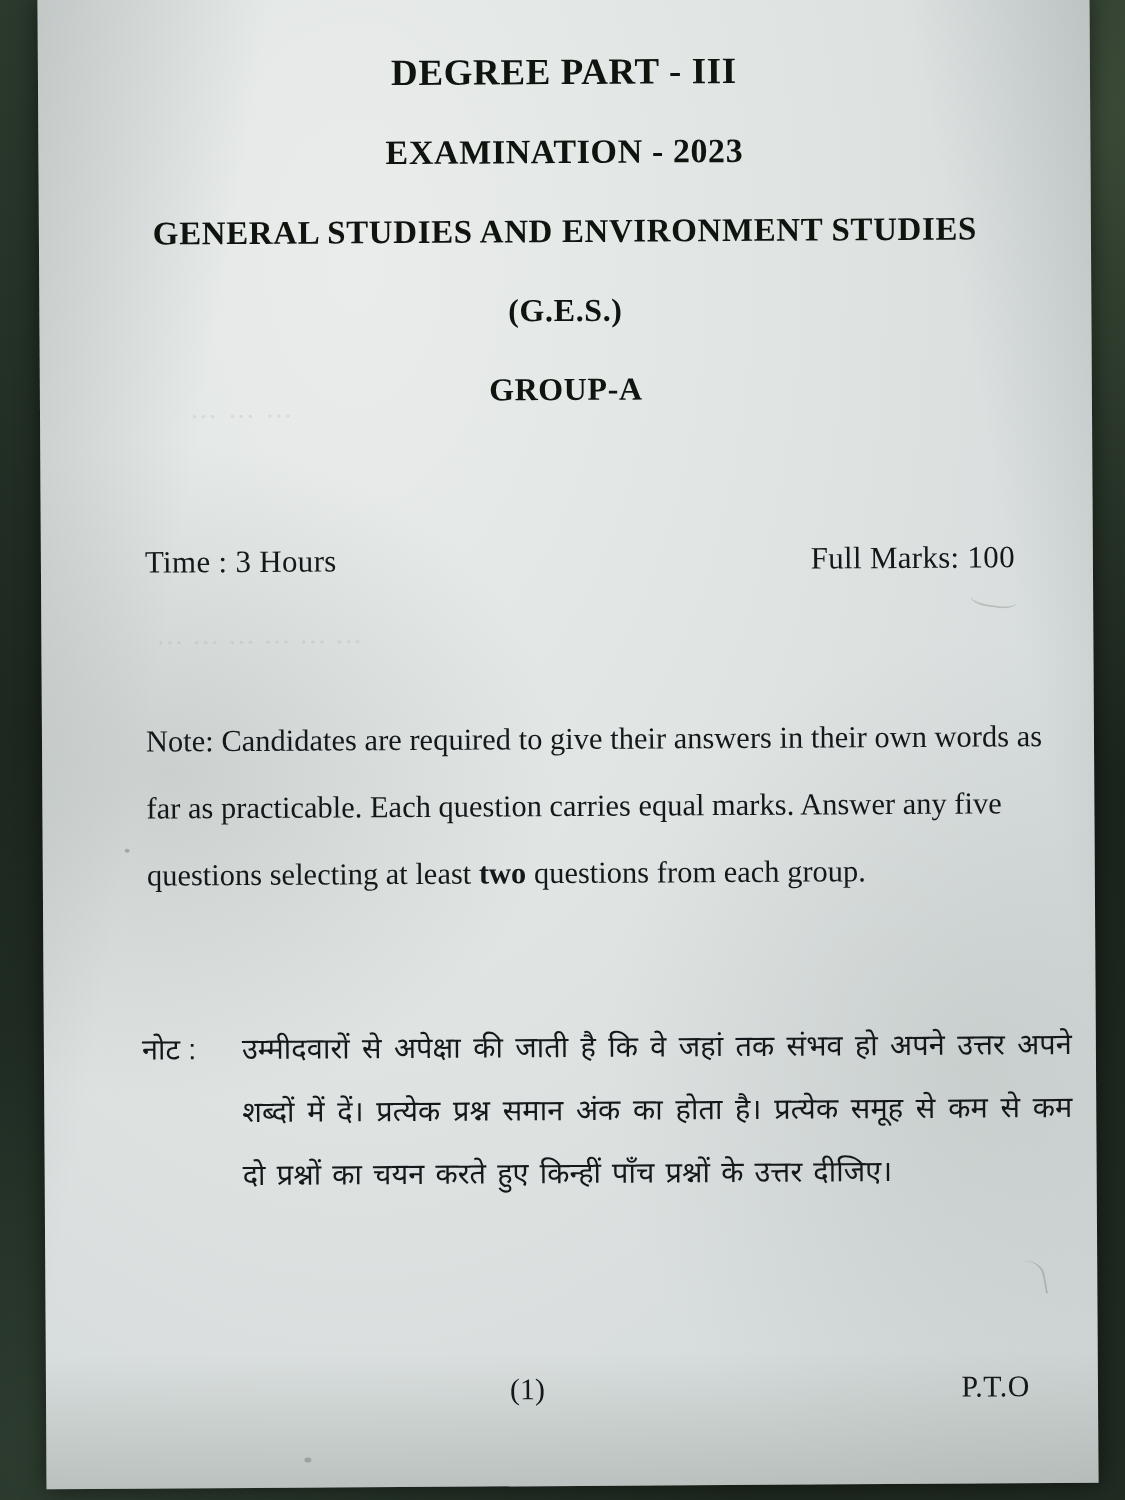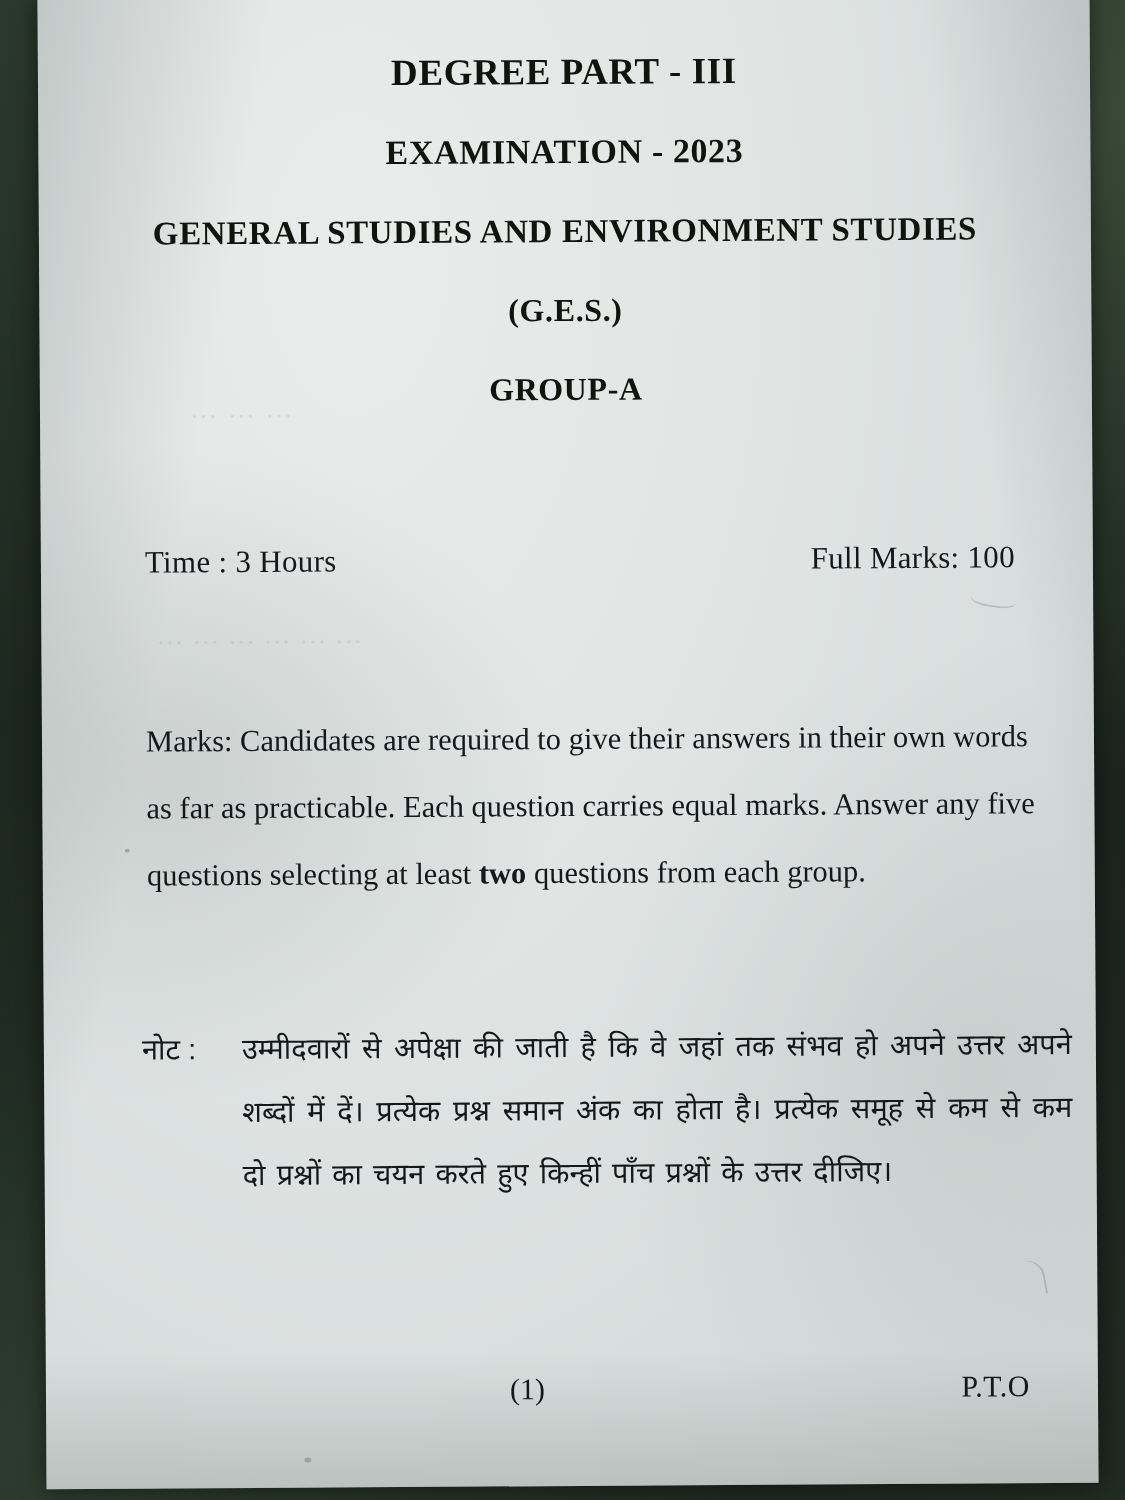--- a/index.html
+++ b/index.html
@@ -189,21 +189,21 @@
         <div class="title-line t4">(G.E.S.)</div>
         <div class="title-line t5">GROUP-A</div>
       </div>
 
       <div class="meta-row">
         <span>Time : 3 Hours</span>
         <span>Full Marks: 100</span>
       </div>
 
       <div class="note-en">
-        <span class="hang">Marks:</span>
+        <span class="hang">Note:</span>
         <span>Candidates are required to give their answers in their own words as far as practicable. Each question carries equal marks. Answer any five questions selecting at least </span><b>two</b><span> questions from each group.</span>
       </div>
 
       <div class="note-hi">
         <span class="hi-label">नोट :</span>
         <span class="hi-body">उम्मीदवारों से अपेक्षा की जाती है कि वे जहां तक संभव हो अपने उत्तर अपने शब्दों में दें। प्रत्येक प्रश्न समान अंक का होता है। प्रत्येक समूह से कम से कम दो प्रश्नों का चयन करते हुए किन्हीं पाँच प्रश्नों के उत्तर दीजिए।</span>
       </div>
 
       <div class="footer">
         <span class="page-no">(1)</span>

